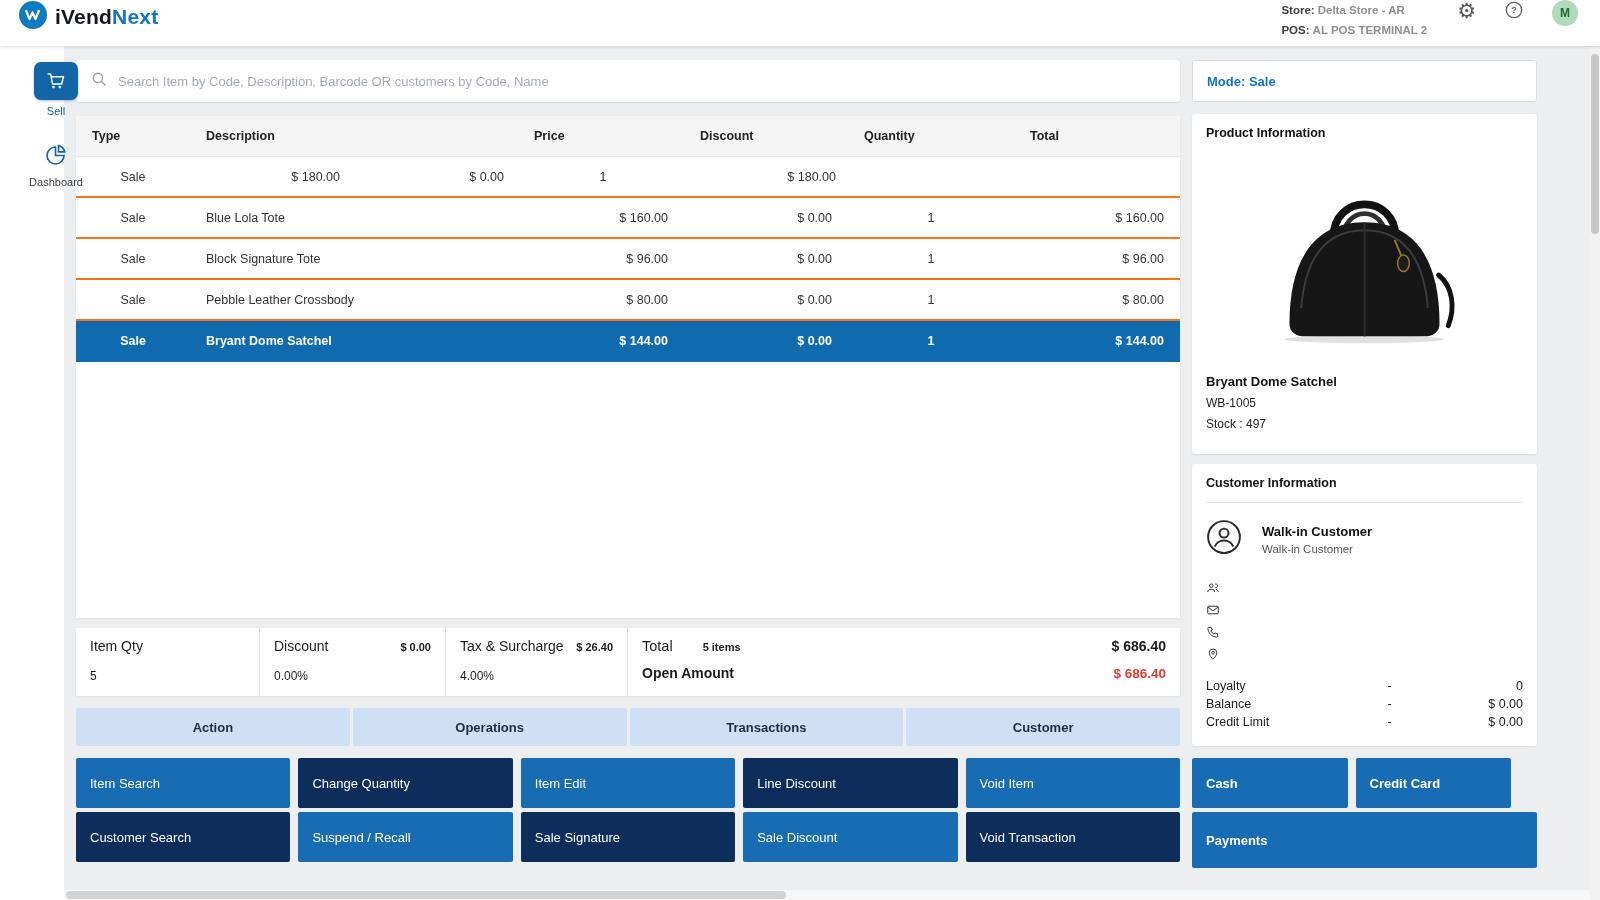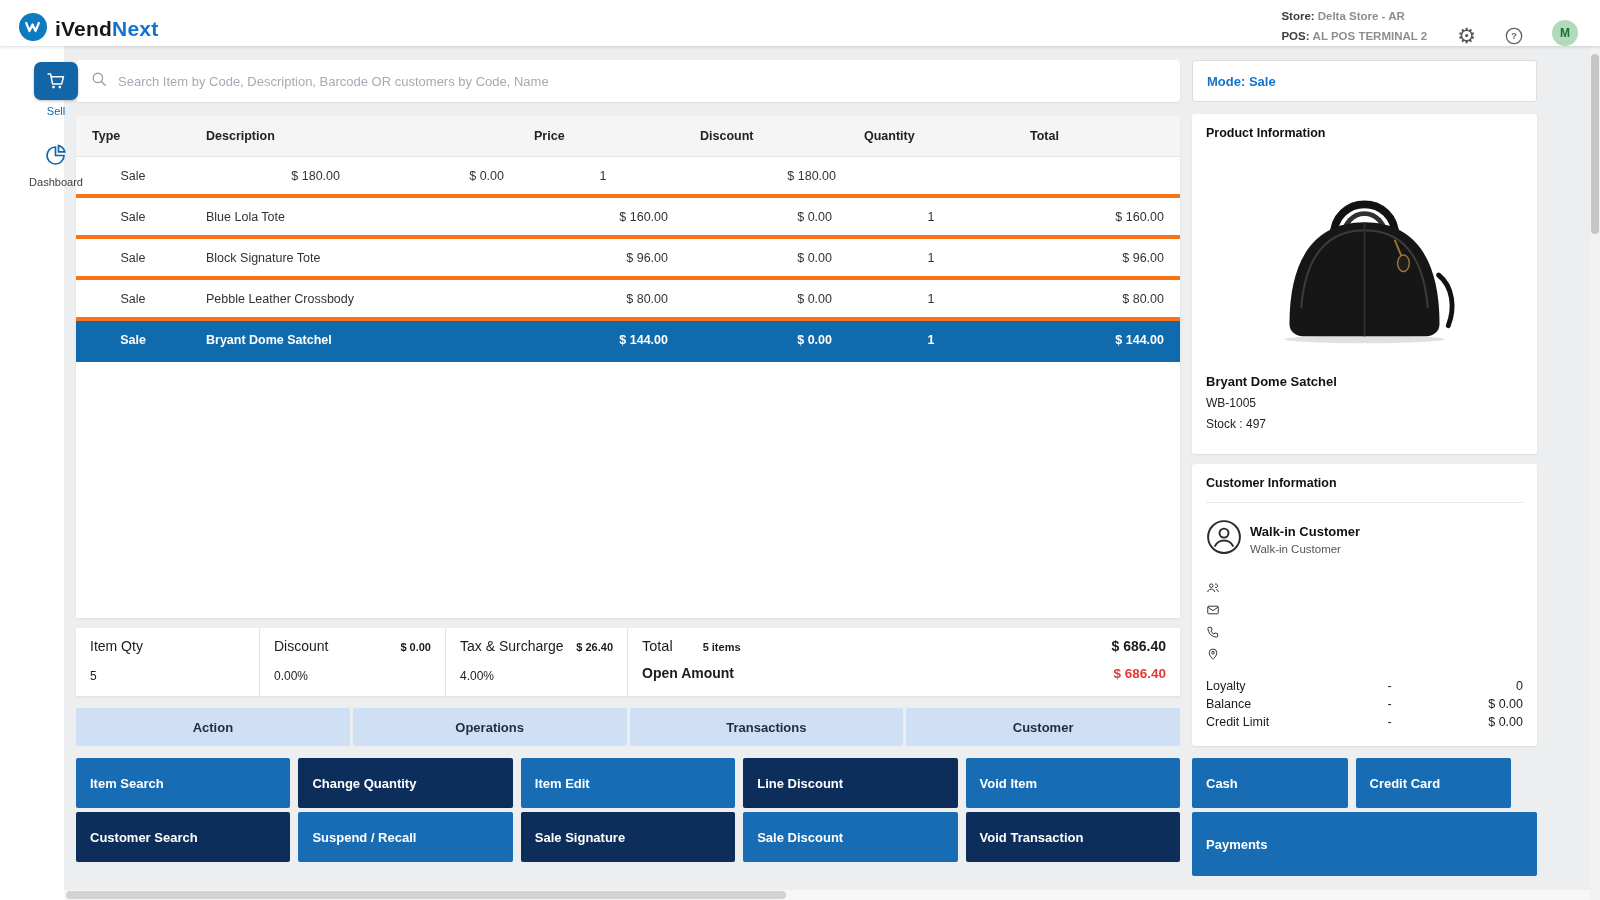--- a/index.html
+++ b/index.html
@@ -1,21 +1,21 @@
 <!DOCTYPE html>
 <html><head>
 <meta charset="utf-8">
 <style>
   * { margin:0; padding:0; box-sizing:border-box; }
   html,body { width:1600px; height:900px; overflow:hidden; }
   body { background:#edeef0; font-family:"Liberation Sans","DejaVu Sans",sans-serif; position:relative; color:#333; }
 
   
   .app-header { position:absolute; top:0; left:0; width:1600px; height:46px; background:#fff;
-    display:flex; align-items:flex-end; padding:0 18px; box-shadow:0 1px 3px rgba(0,0,0,.14); z-index:10; }
+    display:flex; align-items:flex-start; padding:0 18px; box-shadow:0 1px 3px rgba(0,0,0,.14); z-index:10; }
   .brand { display:flex; align-items:center; gap:7px; }
   .brand-text { font-size:21px; font-weight:700; letter-spacing:.2px; }
   .brand-primary { color:#14181c; }
   .brand-accent { color:#1273cf; }
   .header-spacer { flex:1; }
   .store-block { text-align:left; margin-right:30px; line-height:1.75; }
   .store-line { font-size:11.5px; }
   .store-label { font-weight:700; color:#3d3d3d; }
   .store-value { font-weight:700; color:#8e8e8e; margin-left:3px; }
   .header-icon { margin-right:28px; display:flex; align-items:center; cursor:pointer; }
@@ -37,21 +37,21 @@
     border-radius:4px; box-shadow:0 1px 2px rgba(0,0,0,.08); display:flex; align-items:center; padding:0 14px; }
   .search-bar input { border:none; outline:none; flex:1; font-size:13px; margin-left:10px;
     font-family:inherit; color:#333; }
   .search-bar input::placeholder { color:#a5abb3; }
 
   
   .items-table { position:absolute; left:76px; top:116px; width:1104px; height:502px; background:#fff;
     box-shadow:0 1px 2px rgba(0,0,0,.06); overflow:hidden; }
   .thead { display:flex; height:41px; background:#f5f5f5; border-bottom:1px solid #e4e4e4; align-items:center; }
   .thead .cell { font-weight:700; font-size:12.5px; color:#222; justify-content:flex-start; padding-left:16px; }
-  .trow { display:flex; height:41px; border-bottom:4px solid #f97316; background:#fff; cursor:pointer; }
+  .trow { display:flex; height:41px; border-bottom:2px solid #f97316; background:#fff; cursor:pointer; }
   .cell { display:flex; align-items:center; font-size:12.5px; height:100%; padding:0 16px; }
   .col-type  { width:114px; justify-content:center; }
   .col-desc  { flex:1; justify-content:flex-start; }
   .col-price { width:166px; justify-content:flex-end; }
   .col-disc  { width:164px; justify-content:flex-end; }
   .col-qty   { width:166px; justify-content:center; }
   .col-total { width:166px; justify-content:flex-end; }
   .trow.selected { background:#0f6bad; color:#fff; font-weight:700; border-bottom-color:#0f6bad; }
 
   
@@ -73,55 +73,55 @@
   .open-value { margin-left:auto; font-size:13.5px; font-weight:700; color:#e53935; }
 
   
   .tabs { position:absolute; left:76px; top:708px; width:1104px; height:38px; display:flex; gap:3px; }
   .tab { flex:1; background:#cfe0f4; color:#1e2b45; font-size:13px; font-weight:600;
     display:flex; align-items:center; justify-content:center; cursor:pointer; border-radius:2px; }
 
   
   .action-grid { position:absolute; left:76px; top:758px; width:1104px;
     display:grid; grid-template-columns:repeat(5,1fr); grid-auto-rows:50px; gap:4px 8px; }
-  .abtn { border:none; border-radius:2px; color:#fff; font-weight:700; font-size:13px; text-align:left;
+  .abtn { border:none; border-radius:2px; color:#fff; font-weight:400; font-size:13px; text-align:left;
     padding:0 14px; cursor:pointer; font-family:inherit; }
   .abtn.blue { background:#176cb4; }
   .abtn.dark { background:#0d2d5a; }
 
   
   .mode-card { position:absolute; left:1192px; top:60px; width:345px; height:42px; background:#fff;
     border:1px solid #ddd; border-radius:3px; display:flex; align-items:center; padding:0 14px;
     color:#1273cf; font-weight:700; font-size:13px; }
   .card { background:#fff; border-radius:3px; box-shadow:0 1px 2px rgba(0,0,0,.08); position:absolute;
     left:1192px; width:345px; padding:12px 14px; }
   .product-card { top:114px; height:340px; }
   .card-title { font-size:12.5px; font-weight:700; color:#111; }
   .product-img { height:218px; display:flex; align-items:center; justify-content:center; margin-top:6px; }
   .product-name { font-size:13px; font-weight:700; color:#111; margin-top:10px; }
   .product-code { font-size:12px; color:#222; margin-top:7px; }
   .product-stock { font-size:12px; color:#222; margin-top:7px; }
 
   .customer-card { top:464px; height:282px; }
   .customer-title { border-bottom:1px solid #e8e8e8; padding-bottom:12px; }
-  .cust-profile { display:flex; align-items:center; gap:8px; margin-top:16px; }
+  .cust-profile { display:flex; align-items:center; gap:20px; margin-top:16px; }
   .cust-name { font-size:13px; font-weight:700; color:#111; }
   .cust-sub { font-size:11.5px; color:#555; margin-top:4px; }
   .contact-icons { margin-top:22px; display:flex; flex-direction:column; gap:8px; }
   .contact-icons .ci { height:14px; display:flex; align-items:center; }
   .cust-stats { margin-top:18px; }
   .stat-row { display:flex; align-items:baseline; font-size:12.5px; color:#1c1c1c; height:18px; }
   .stat-label { width:140px; }
   .stat-sep { flex:1; text-align:center; }
   .stat-value { width:90px; text-align:right; }
 
   .pay-row { position:absolute; left:1192px; top:758px; width:319px; height:50px; display:flex; gap:8px; }
   .pay-btn { background:#176cb4; border:none; border-radius:2px; color:#fff; font-weight:700; font-size:13px;
     text-align:left; padding:0 14px; cursor:pointer; flex:1; font-family:inherit; }
-  .payments-btn { position:absolute; left:1192px; top:812px; width:345px; height:64px; background:#176cb4;
+  .payments-btn { position:absolute; left:1192px; top:812px; width:345px; height:56px; background:#176cb4;
     border:none; border-radius:2px; color:#fff; font-weight:700; font-size:13px; text-align:left;
     padding:0 14px; cursor:pointer; font-family:inherit; }
 
   
   .v-scroll { position:absolute; right:0; top:46px; bottom:0; width:10px; background:#f2f2f2; }
   .v-thumb { position:absolute; right:1px; top:8px; width:8px; height:180px; background:#c6c6c6; border-radius:4px; }
   .h-scroll { position:absolute; left:64px; right:10px; bottom:0; height:10px; background:#f7f7f7; }
   .h-thumb { position:absolute; left:2px; top:1px; width:720px; height:8px; background:#d2d2d2; border-radius:4px; }
 </style>
 </head>

